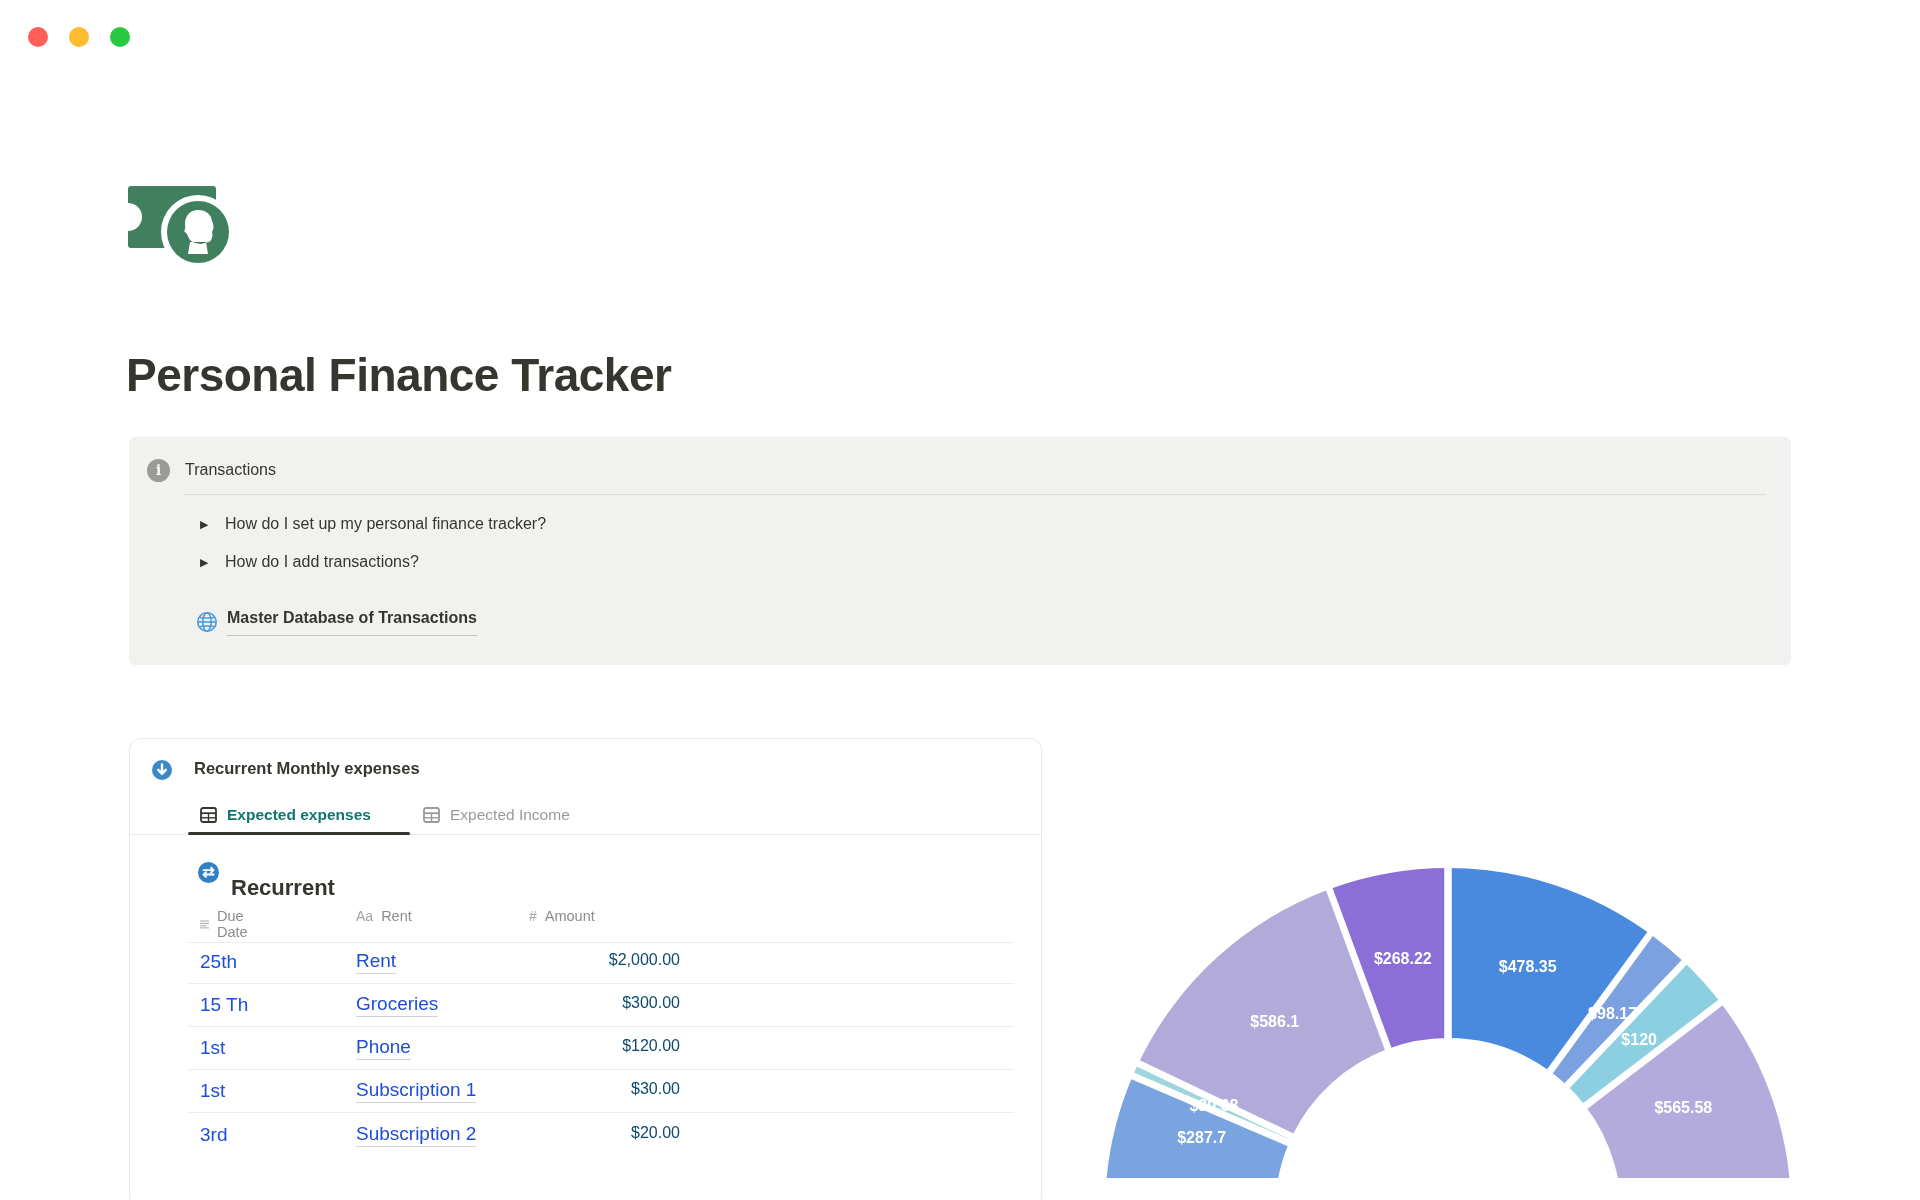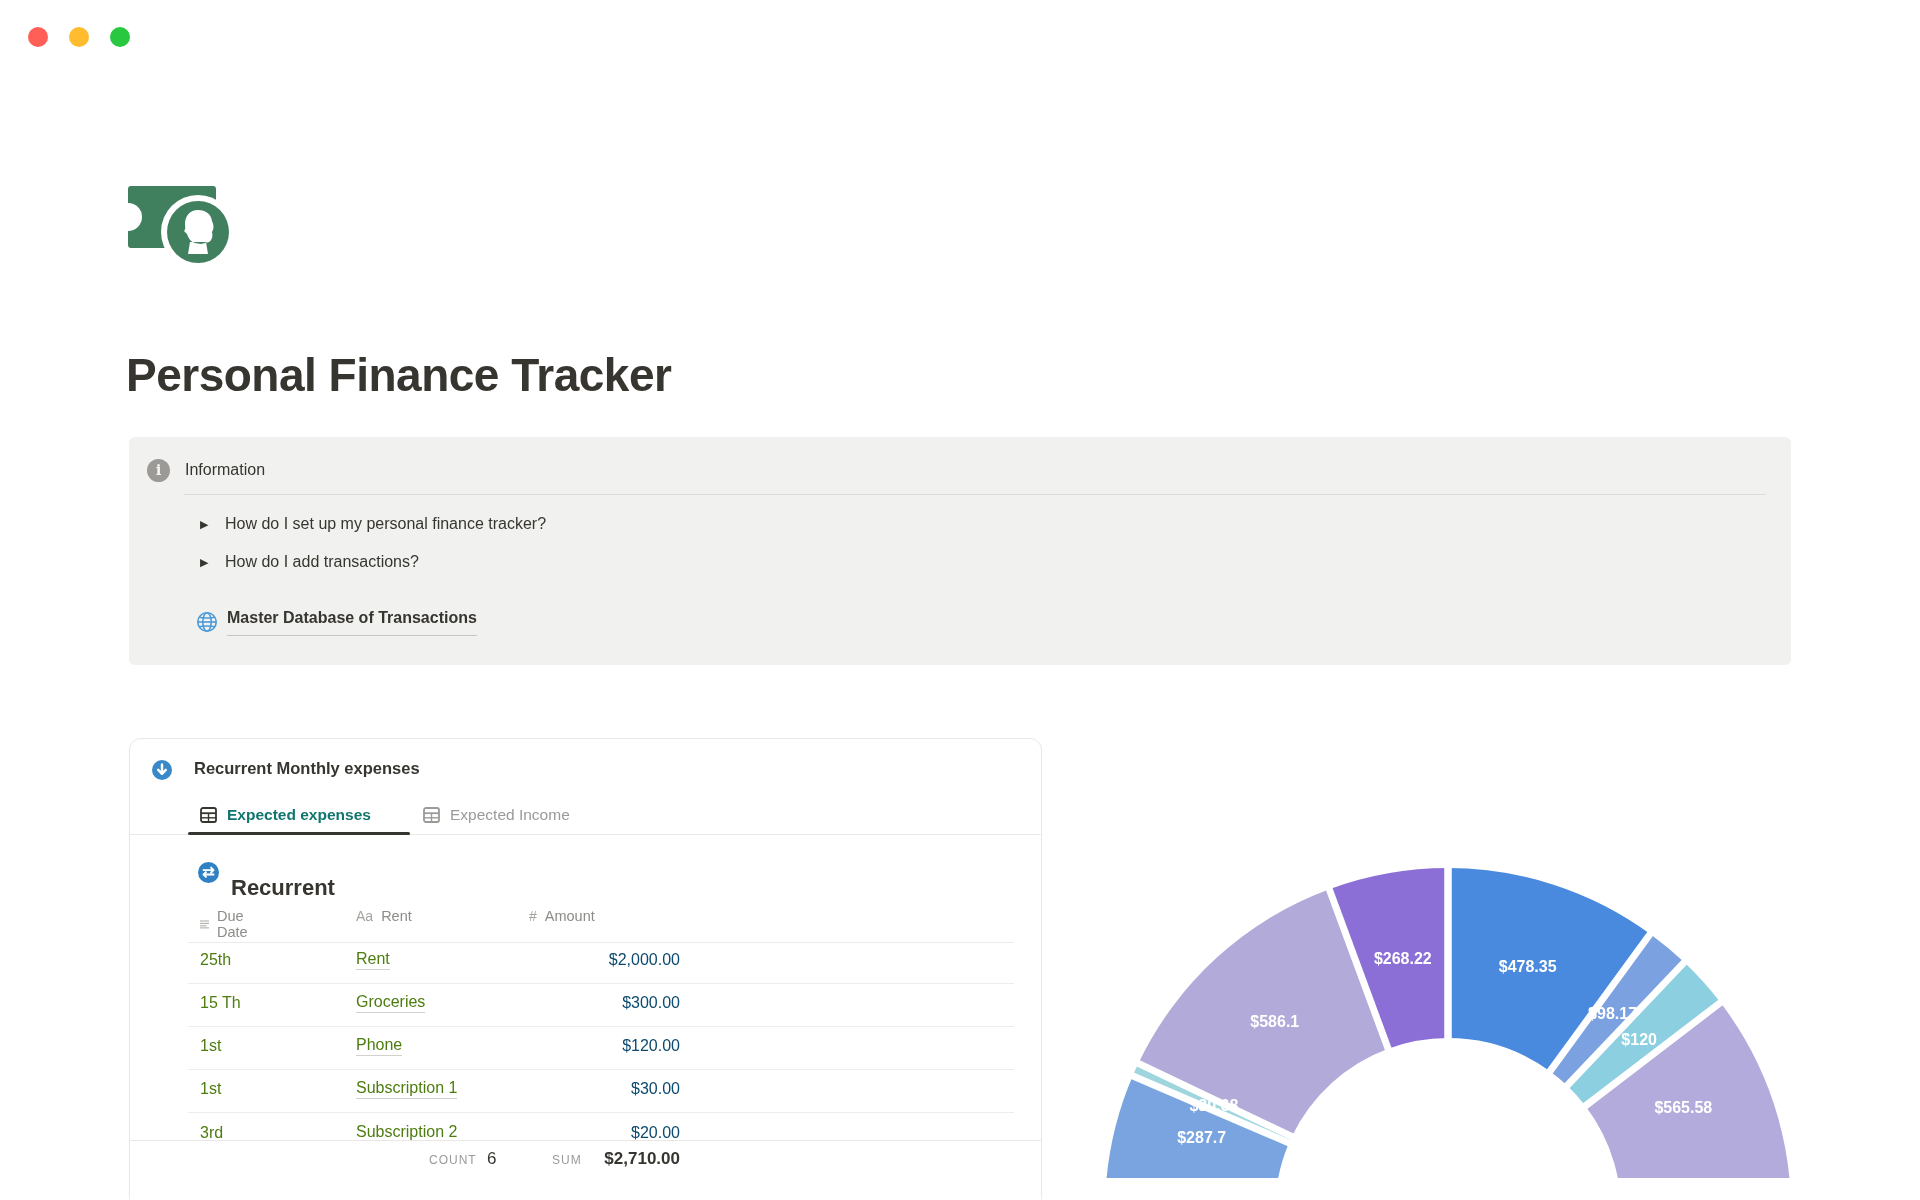--- a/index.html
+++ b/index.html
@@ -62,21 +62,21 @@
   .db-heading-label { font-size:22px; font-weight:700; color:#37352f; cursor:pointer;margin-top:32px; }
 
   .col-headers { position:absolute; top:908px; height:22px; z-index:3; color:#8d8c89; font-size:14.5px; }
   .colh { position:absolute; top:0; display:flex; align-items:center; cursor:pointer;justify-content:flex-end; }
   .colh .prop-glyph { margin-right:8px; color:#a5a49f; font-size:14px; }
   .colh-duedate { left:200px; }
   .colh-name { left:356px; }
   .colh-amount { left:529px; }
   .tline { position:absolute; left:188px; width:826px; height:1px; background:#ececea; z-index:2; }
 
-  .trow-cell { position:absolute; font-size:16px; color:#4d7c0f; z-index:3; cursor:pointer; }
+  .trow-cell { position:absolute; font-size:19px; color:#1d4ed8; z-index:3; cursor:pointer; }
   .cell-due { left:200px; }
   .cell-name { left:356px; border-bottom:1px solid #d3d1cb; padding-bottom:1px; }
   .amount-right { position:absolute; z-index:3; font-size:16px; color:#0c4a6e; width:160px; text-align:right; left:520px; cursor:pointer; }
 
   .table-footer { position:absolute; left:130px; top:1140px; width:911px; height:60px;
     background:#ffffff; border-top:1px solid #e9e8e6; z-index:5; }
   .tf-item { position:absolute; top:12px; font-size:12px; letter-spacing:1px; color:#9b9a97; cursor:pointer; }
   .tf-count-label { left:299px; }
   .tf-count-value { position:absolute; left:357px; top:8px; font-size:17px; color:#37352f; cursor:pointer; }
   .tf-sum-label { left:422px; }
@@ -103,21 +103,21 @@
     <circle cx="2" cy="33" r="14" fill="#ffffff"></circle>
     <circle cx="72" cy="48" r="37" fill="#ffffff"></circle>
     <circle cx="72" cy="48" r="31" fill="#41805e"></circle>
     <path d="M72 26 c-8 0 -13 6 -13 14 c0 3 1 5 -1 7 l3 3 c2 6 5 8 8 9 l6 1 l8 -2 c3 -2 4 -6 3 -10 c2 -3 2 -7 0 -11 c-1 -7 -6 -11 -14 -11 z M64 58 l16 0 l2 12 l-20 0 z" fill="#ffffff"></path>
   </svg>
 
   <div class="page-title">Personal Finance Tracker</div>
 
   <div class="callout">
     <div class="info-icon">i</div>
-    <div class="callout-title">Information</div>
+    <div class="callout-title">Transactions</div>
     <div class="divider"></div>
 
     <div class="toggle-row t1">
       <span class="toggle-arrow">▶</span>
       <span class="toggle-label">How do I set up my personal finance tracker?</span>
     </div>
     <div class="toggle-row t2">
       <span class="toggle-arrow">▶</span>
       <span class="toggle-label">How do I add transactions?</span>
     </div>
@@ -209,26 +209,20 @@
   <div class="amount-right" style="top:1037px">$120.00</div>
 
   <div class="trow-cell cell-due" style="top:1080px">1st</div>
   <div class="trow-cell cell-name" style="top:1079px">Subscription 1</div>
   <div class="amount-right" style="top:1080px">$30.00</div>
 
   <div class="trow-cell cell-due" style="top:1124px">3rd</div>
   <div class="trow-cell cell-name" style="top:1123px">Subscription 2</div>
   <div class="amount-right" style="top:1124px">$20.00</div>
 
-  <div class="table-footer">
-    <span class="tf-item tf-count-label">COUNT</span>
-    <span class="tf-count-value">6</span>
-    <span class="tf-item tf-sum-label">SUM</span>
-    <span class="tf-sum-value">$2,710.00</span>
-  </div>
 
   <svg id="donut-svg" width="760" height="318" viewBox="1040 860 760 318">
       <path d="M 1448 868 A 343 343 0 0 1 1650.168954200017 933.9138871078678 L 1549.9685978909706 1071.2451967045513 A 173 173 0 0 0 1448 1038 Z" fill="#4a8ade"></path>
       <path d="M 1650.168954200017 933.9138871078678 A 343 343 0 0 1 1684.2239676141064 962.3089524638059 L 1567.145033228106 1085.5669060531732 A 173 173 0 0 0 1549.9685978909706 1071.2451967045513 Z" fill="#7ba1e0"></path>
       <path d="M 1684.2239676141064 962.3089524638059 A 343 343 0 0 1 1720.437884921278 1002.6095039124375 L 1585.4103617824521 1105.8934232561273 A 173 173 0 0 0 1567.145033228106 1085.5669060531732 Z" fill="#8ccfe0"></path>
       <path d="M 1720.437884921278 1002.6095039124375 A 343 343 0 0 1 1789.5398962168263 1242.614858724965 L 1620.2635628149008 1226.9456867621543 A 173 173 0 0 0 1585.4103617824521 1105.8934232561273 Z" fill="#b3abdb"></path>
       <path d="M 1329.2784233866912 889.2016357306175 A 343 343 0 0 1 1448 868 L 1448 1038 A 173 173 0 0 0 1388.120021125066 1048.693536388912 Z" fill="#8b6fd6"></path>
       <path d="M 1138.4102579263372 1063.3409616624745 A 343 343 0 0 1 1329.2784233866912 889.2016357306175 L 1388.120021125066 1048.693536388912 A 173 173 0 0 0 1291.8512379628464 1136.524741596525 Z" fill="#b2aad9"></path>
       <path d="M 1132.695322652152 1075.9742230440074 A 343 343 0 0 1 1138.4102579263372 1063.3409616624745 L 1291.8512379628464 1136.524741596525 A 173 173 0 0 0 1288.9687778974412 1142.8966197860445 Z" fill="#9fd6de"></path>
       <path d="M 1105.1115282602045 1202.253803801223 A 343 343 0 0 1 1132.695322652152 1075.9742230440074 L 1288.9687778974412 1142.8966197860445 A 173 173 0 0 0 1275.0562518630186 1206.5886532291884 Z" fill="#79a4df"></path>

